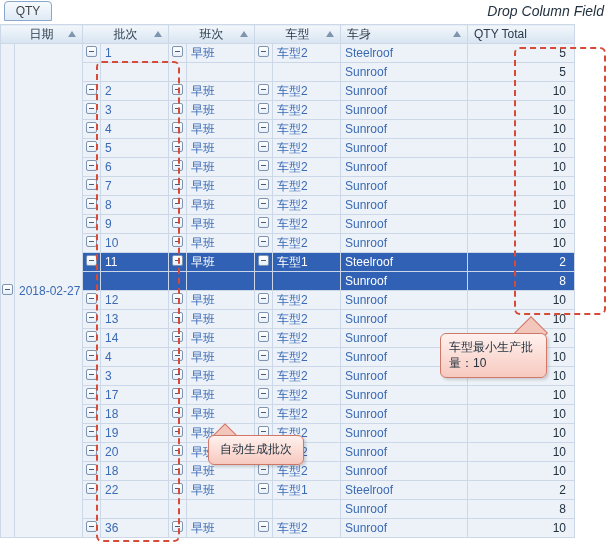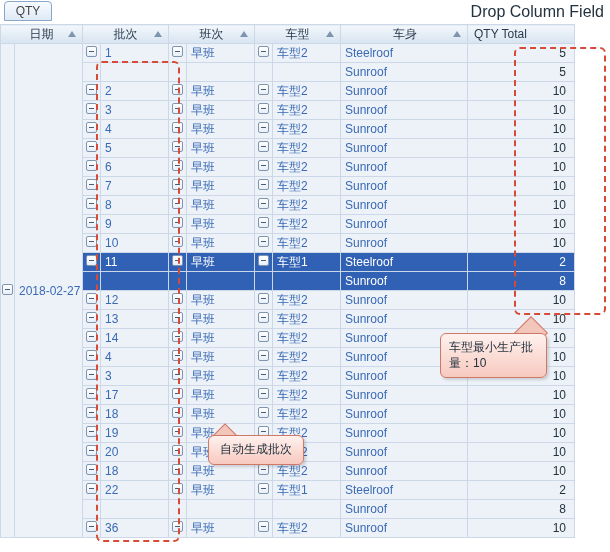--- a/index.html
+++ b/index.html
@@ -8,32 +8,32 @@
     --sel:#3161b5; --sel-txt:#fff;
     --callout1:#fde3dc; --callout1b:#d07868; --callout2:#fbd7cf; --callout2b:#d07868;
   }
   *{box-sizing:border-box;font-family:"Segoe UI",Tahoma,sans-serif;}
   body{margin:0;padding:0;width:610px;height:555px;overflow:hidden;color:var(--txt);font-size:12px;background:#fff;}
   .stage{position:relative;width:610px;height:555px;}
   
   .corner-tab{position:absolute;top:1px;left:4px;min-width:48px;height:20px;
     border:1px solid var(--border);border-radius:4px 4px 0 0;padding:0 4px;
     background:linear-gradient(#f7fbff,#dfeaf5);display:flex;align-items:center;justify-content:center;color:#444;}
-  .drop-hint{position:absolute;top:3px;right:6px;font-size:16px;}
+  .drop-hint{position:absolute;top:3px;right:6px;font-style:italic;font-size:14px;}
   
   .grid{position:absolute;top:24px;left:0;right:0;bottom:0;background:#fff;}
   table{border-collapse:collapse;table-layout:fixed;width:502px;}
   col.c-exp{width:14px;} col.c-date{width:68px;}
   col.c-b-exp{width:18px;} col.c-b{width:68px;}
   col.c-s-exp{width:18px;} col.c-s{width:68px;}
   col.c-m-exp{width:18px;} col.c-m{width:68px;}
   col.c-body{width:127px;} col.c-qty{width:107px;}
   th,td{border:1px solid var(--line);height:19px;padding:0 4px;white-space:nowrap;overflow:hidden;}
   thead th{background:linear-gradient(var(--head-top),var(--head-bot));color:#2a3a4c;
-    position:relative;text-align:center;padding-left:6px;font-weight:400;}
+    position:relative;text-align:left;padding-left:6px;font-weight:400;}
   thead th.sortable::after{content:""; position:absolute;right:6px;top:50%;transform:translateY(-50%);
     width:0;height:0;border-left:4px solid transparent;border-right:4px solid transparent;border-bottom:6px solid #7f95af;}
   tbody td{background:var(--row-bg);}
   td.exp, th.exp{padding:0;text-align:center;}
   .exp-btn{display:inline-block;width:11px;height:11px;border:1px solid #7f95af;border-radius:2px;
     background:linear-gradient(#fff,#e8eff8);position:relative;cursor:pointer;}
   .exp-btn::before{content:"";position:absolute;left:2px;right:2px;top:4px;height:1px;background:#4a5d74;}
   td.link{color:var(--link);}
   td.val{text-align:left;}
   td.num{text-align:right;padding-right:8px;}

